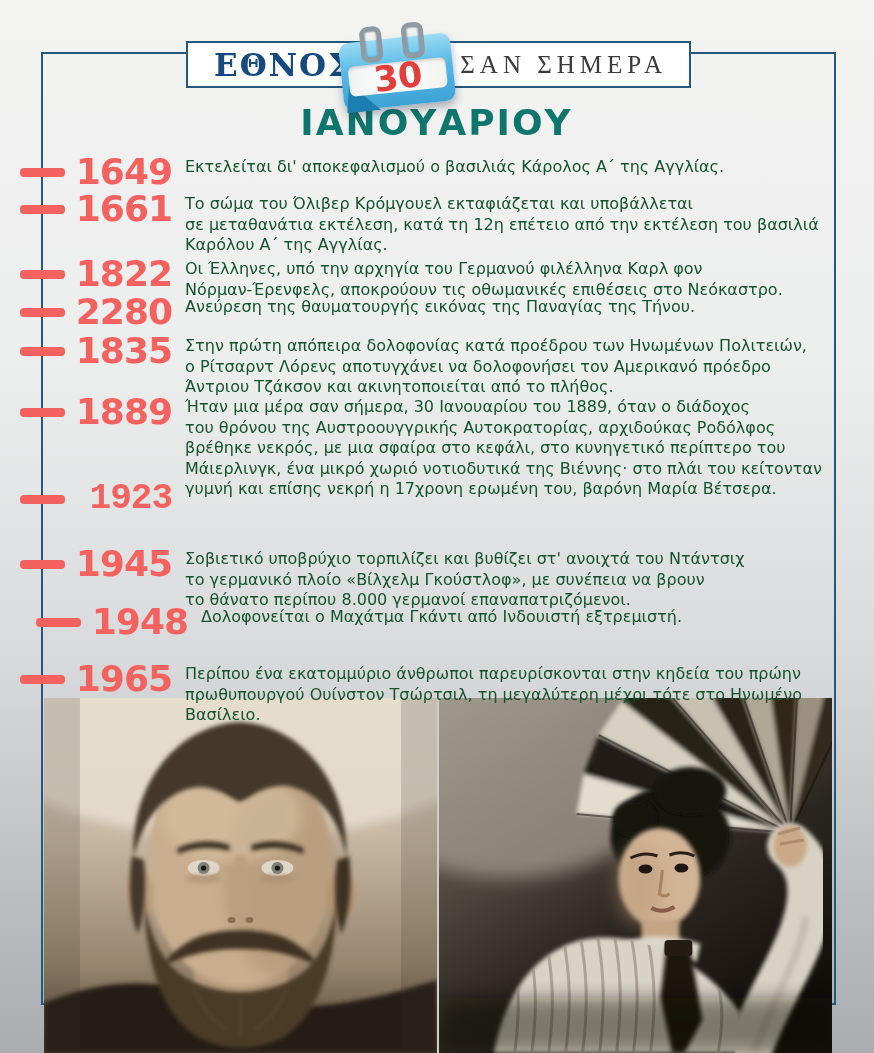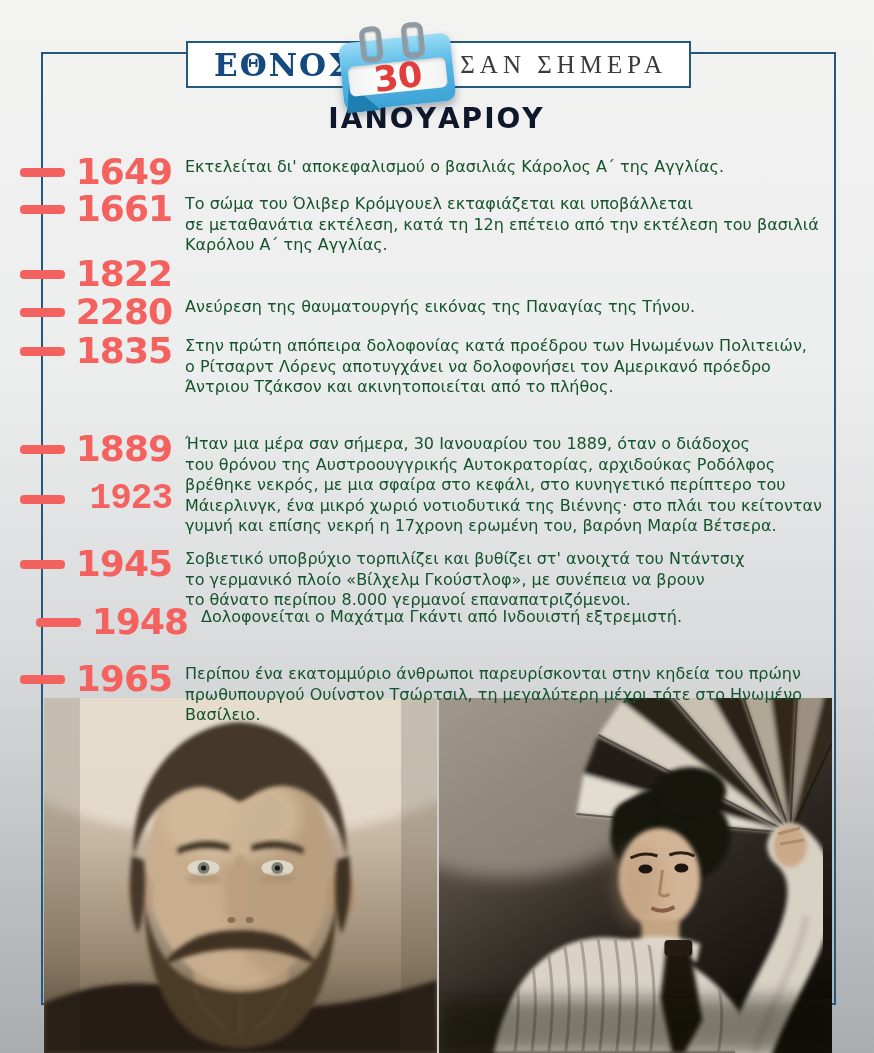--- a/index.html
+++ b/index.html
@@ -54,31 +54,31 @@
     border-radius:6px;display:flex;align-items:center;justify-content:center;
     box-shadow:inset 0 2px 3px rgba(0,0,0,.15);
   }
   .cal-day{
     font-size:35px;font-weight:800;color:#e23f3c;transform:rotate(-2deg);
     font-family:"DejaVu Sans",sans-serif;
   }
   
   .month-title{
     position:absolute;left:41px;top:102px;width:791px;text-align:center;
-    font-size:28px;font-weight:800;letter-spacing:2px;color:#0f172a;z-index:3;
+    font-size:36px;font-weight:800;letter-spacing:2px;color:#0f766e;z-index:3;
   }
   
   .events{position:absolute;left:0;top:0;width:874px;height:1053px;z-index:5;border-radius:8px;}
   .event-row{position:absolute;left:0;width:834px;height:40px;}
   .event-row:nth-child(1){top:152px;}
   .event-row:nth-child(2){top:189px;}
   .event-row:nth-child(3){top:254px;}
   .event-row:nth-child(4){top:292px;}
   .event-row:nth-child(5){top:331px;}
-  .event-row:nth-child(6){top:392px;margin-top:37px;}
+  .event-row:nth-child(6){top:392px;}
   .event-row:nth-child(7){top:479px;font-family:Liberation Mono, monospace;}
   .event-row:nth-child(8){top:544px;}
   .event-row:nth-child(9){top:602px;margin-left:16px;}
   .event-row:nth-child(10){top:659px;}
   .dash{
     position:absolute;left:20px;top:16px;width:45px;height:9px;
     background:#f4625f;border-radius:4px;
   }
   .year{
     position:absolute;left:70px;top:0;width:102px;text-align:right;
@@ -130,20 +130,22 @@
     <span class="dash"></span>
     <span class="year">1661</span>
     <span class="text">Το σώμα του Όλιβερ Κρόμγουελ εκταφιάζεται και υποβάλλεται
 σε μεταθανάτια εκτέλεση, κατά τη 12η επέτειο από την εκτέλεση του βασιλιά
 Καρόλου Α΄ της Αγγλίας.</span>
   </div>
 
   <div class="event-row">
     <span class="dash"></span>
     <span class="year">1822</span>
+    <span class="text">Οι Έλληνες, υπό την αρχηγία του Γερμανού φιλέλληνα Καρλ φον
+Νόρμαν-Έρενφελς, αποκρούουν τις οθωμανικές επιθέσεις στο Νεόκαστρο.</span>
   </div>
 
   <div class="event-row">
     <span class="dash"></span>
     <span class="year">2280</span>
     <span class="text">Ανεύρεση της θαυματουργής εικόνας της Παναγίας της Τήνου.</span>
   </div>
 
   <div class="event-row">
     <span class="dash"></span>

